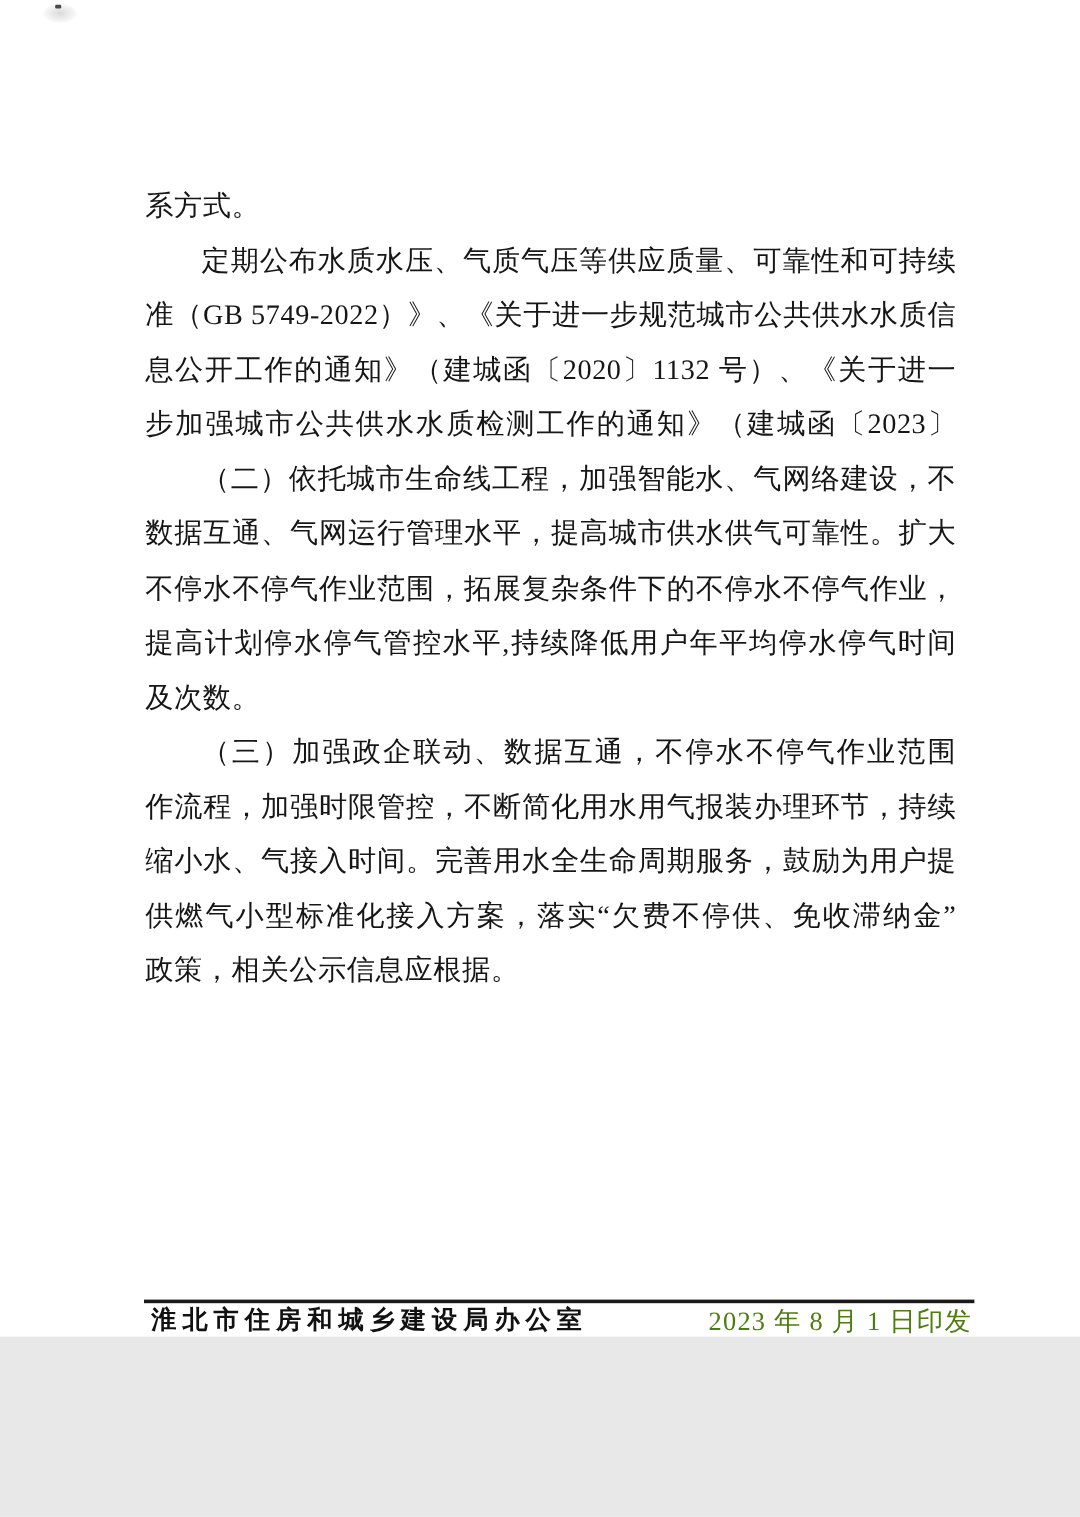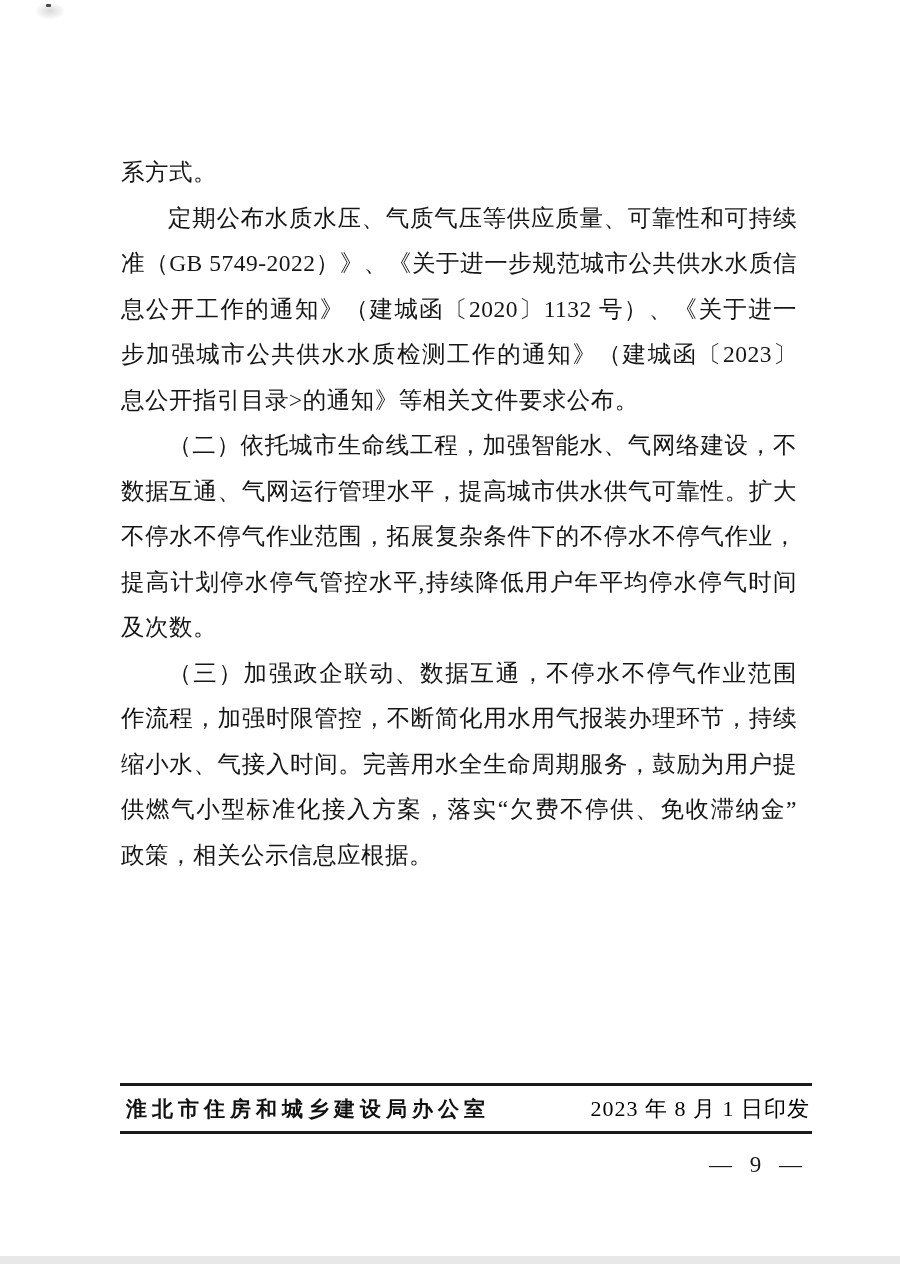--- a/index.html
+++ b/index.html
@@ -1,20 +1,20 @@
 <!DOCTYPE html>
 <html><head>
 <meta charset="utf-8">
 <style>
   * { margin: 0; padding: 0; box-sizing: border-box; }
   html, body { background: #e8e8e8; }
   .page {
     position: relative;
     width: 900px;
-    height: 1256px;
+    height: 1114px;
     background: #ffffff;
     overflow: hidden;
     font-family: "Liberation Serif", serif;
     color: #141414;
   }
   
   .smudge {
     position: absolute;
     left: 36px; top: 3px;
     width: 28px; height: 16px;
@@ -53,36 +53,35 @@
   
   .footer-bar {
     position: absolute;
     left: 120px;
     top: 1083px;
     width: 692px;
     height: 51px;
     border-top: 3px solid #1a1a1a;
     border-bottom: 3px solid #1a1a1a;
     display: flex;
-    align-items: center;
     justify-content: space-between;
   }
   .footer-office {
     font-size: 21px;
     font-weight: bold;
     letter-spacing: 5px;
     padding-left: 6px;
     color: #111;
     white-space: nowrap;
   }
   .footer-date {
     font-size: 22px;
     letter-spacing: 1px;
     padding-right: 2px;
-    color: #000000;
+    color: #4d7c0f;
     white-space: nowrap;
   }
   
   .page-number {
     position: absolute;
     right: 92px;
     top: 1152px;
     font-size: 23px;
     letter-spacing: 6px;
     color: #1a1a1a;
@@ -96,21 +95,20 @@
 
   <div class="smudge"></div>
   <div class="smudge-dot"></div>
 
   <div class="doc-body" id="doc-body">
       <div class="line">系方式。</div>
       <div class="line indent stretch">定期公布水质水压、气质气压等供应质量、可靠性和可持续</div>
       <div class="line stretch">准（GB 5749-2022）》、《关于进一步规范城市公共供水水质信</div>
       <div class="line stretch">息公开工作的通知》（建城函〔2020〕1132 号）、《关于进一</div>
       <div class="line stretch">步加强城市公共供水水质检测工作的通知》（建城函〔2023〕166</div>
-      <div class="line">息公开指引目录&gt;的通知》等相关文件要求公布。</div>
       <div class="line indent stretch">（二）依托城市生命线工程，加强智能水、气网络建设，不</div>
       <div class="line stretch">数据互通、气网运行管理水平，提高城市供水供气可靠性。扩大</div>
       <div class="line stretch">不停水不停气作业范围，拓展复杂条件下的不停水不停气作业，</div>
       <div class="line stretch">提高计划停水停气管控水平,持续降低用户年平均停水停气时间</div>
       <div class="line">及次数。</div>
       <div class="line indent stretch">（三）加强政企联动、数据互通，不停水不停气作业范围</div>
       <div class="line stretch">作流程，加强时限管控，不断简化用水用气报装办理环节，持续</div>
       <div class="line stretch">缩小水、气接入时间。完善用水全生命周期服务，鼓励为用户提</div>
       <div class="line stretch">供燃气小型标准化接入方案，落实“欠费不停供、免收滞纳金”</div>
       <div class="line">政策，相关公示信息应根据。</div>

